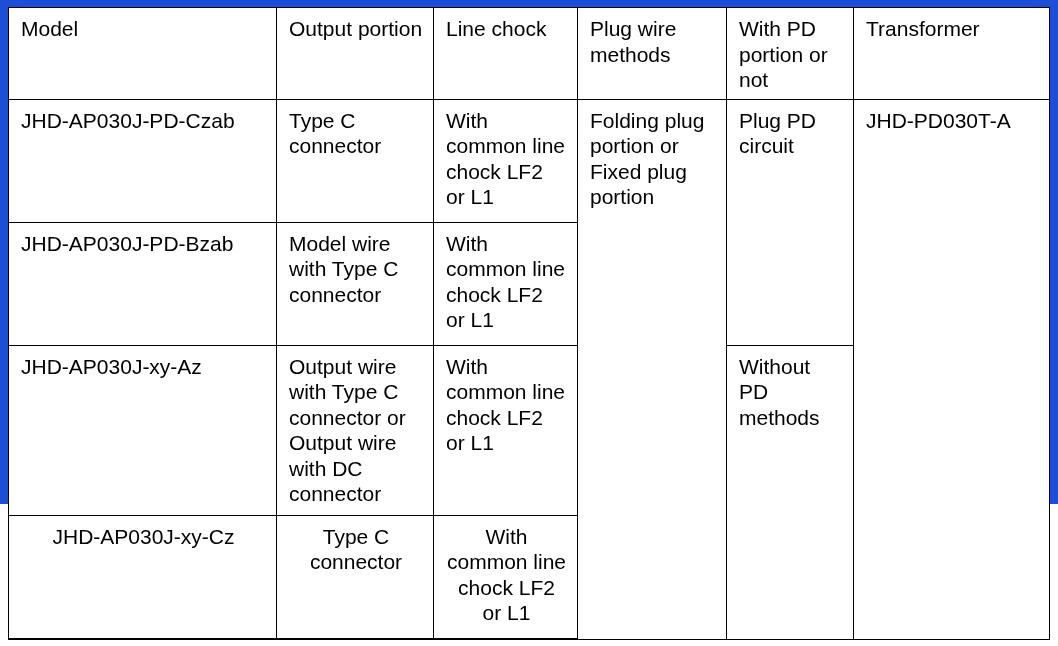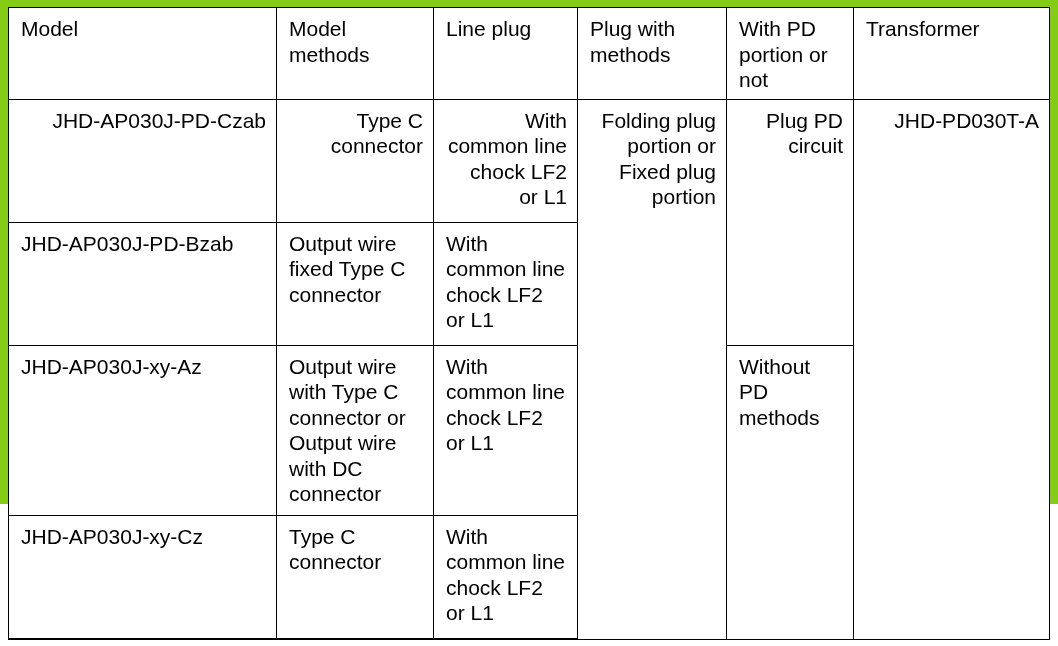--- a/index.html
+++ b/index.html
@@ -11,21 +11,21 @@
     width: 1058px;
     height: 646px;
     font-family: "Liberation Sans", sans-serif;
     color: #000000;
     overflow: hidden;
   }
   .page {
     position: relative;
     width: 1058px;
     height: 504px;
-    background: #84cc16;
+    background: #1d4ed8;
   }
   table.spec-table {
     position: absolute;
     left: 8px;
     top: 7px;
     width: 1041px;
     border-collapse: collapse;
     table-layout: fixed;
     background: #ffffff;
   }
@@ -44,28 +44,29 @@
   
   col.c-model       { width: 268px; }
   col.c-output      { width: 157px; }
   col.c-chock       { width: 144px; }
   col.c-plug        { width: 149px; }
   col.c-pd          { width: 127px; }
   col.c-transformer { width: 196px; }
 
   
   tr.row-header  { height: 90px; }
-  tr.row-1       { height: 123px; text-align: right; }
+  tr.row-1       { height: 123px; }
   tr.row-2       { height: 123px; }
   tr.row-3       { height: 170px; }
   tr.row-4       { height: 124px; }
 
   
   table.spec-table tr.row-4 td {
     border-bottom: 2px solid #000000;
+    text-align: center;
   }
 
   .cell-text { display: block; white-space: pre-line; }
 </style>
 </head>
 <body>
 
 <div class="page">
 
   <table class="spec-table">
@@ -77,27 +78,27 @@
       <col class="c-pd">
       <col class="c-transformer">
     </colgroup>
     <tbody>
 
       <tr class="row-header">
         <td>
           <span class="cell-text">Model</span>
         </td>
         <td>
-          <span class="cell-text">Model methods</span>
+          <span class="cell-text">Output portion</span>
         </td>
         <td>
-          <span class="cell-text">Line plug</span>
+          <span class="cell-text">Line chock</span>
         </td>
         <td>
-          <span class="cell-text">Plug with methods</span>
+          <span class="cell-text">Plug wire methods</span>
         </td>
         <td>
           <span class="cell-text">With PD portion or not</span>
         </td>
         <td>
           <span class="cell-text">Transformer</span>
         </td>
       </tr>
 
       <tr class="row-1">
@@ -119,21 +120,21 @@
         <td rowspan="4">
           <span class="cell-text">JHD-PD030T-A</span>
         </td>
       </tr>
 
       <tr class="row-2">
         <td>
           <span class="cell-text">JHD-AP030J-PD-Bzab</span>
         </td>
         <td>
-          <span class="cell-text">Output wire fixed Type C connector</span>
+          <span class="cell-text">Model wire with Type C connector</span>
         </td>
         <td>
           <span class="cell-text">With common line chock LF2 or L1</span>
         </td>
       </tr>
 
       <tr class="row-3">
         <td>
           <span class="cell-text">JHD-AP030J-xy-Az</span>
         </td>

